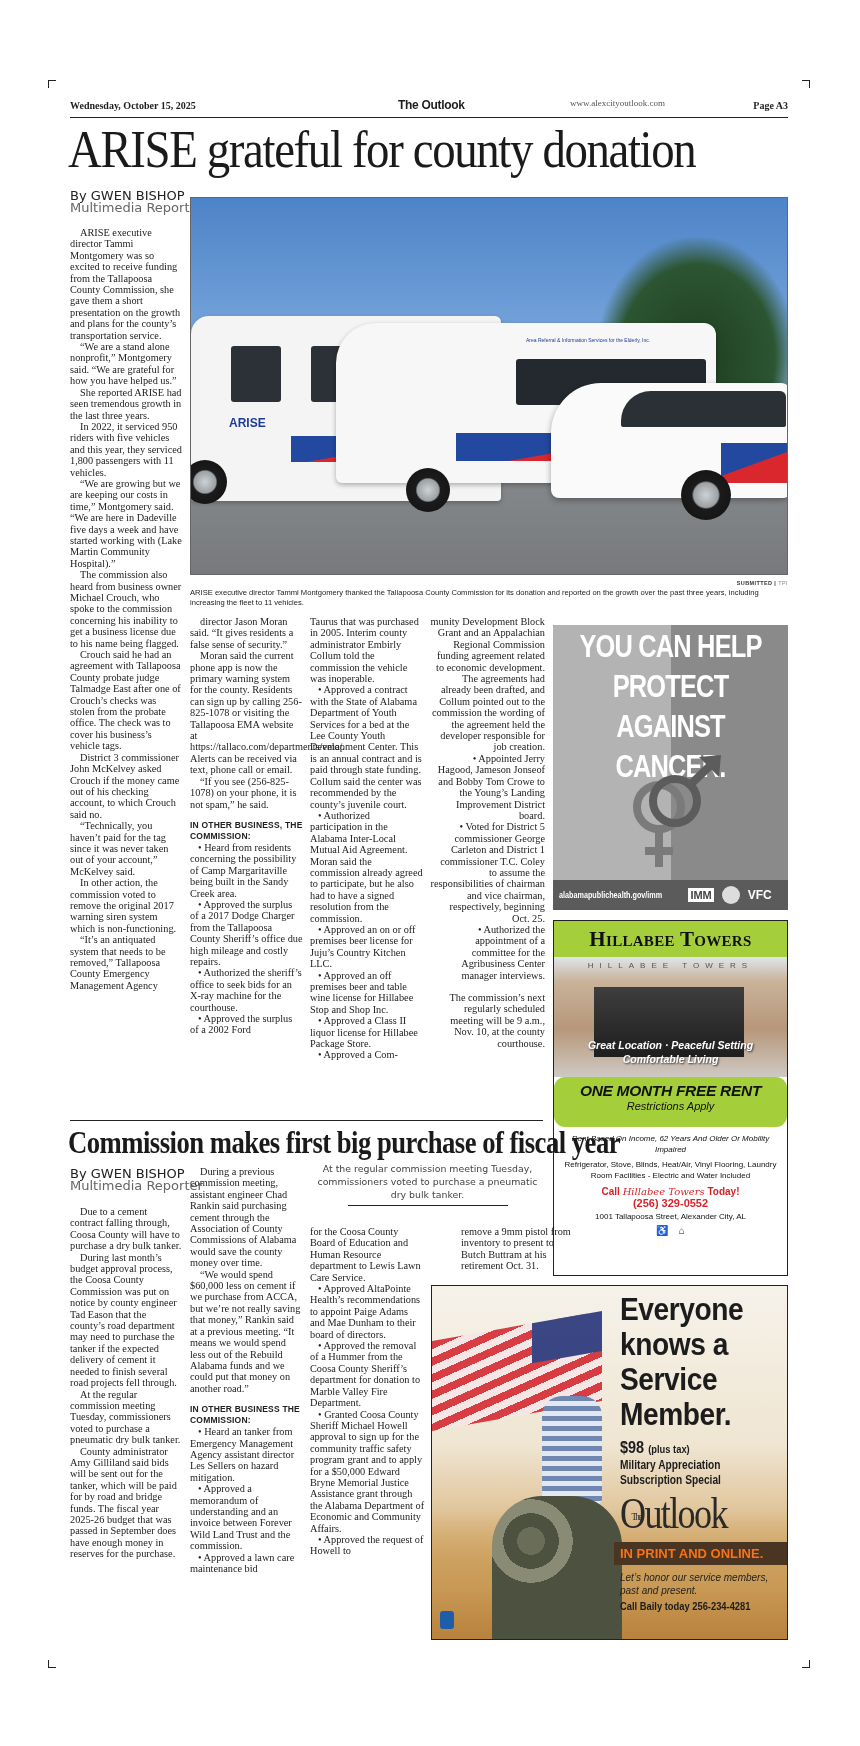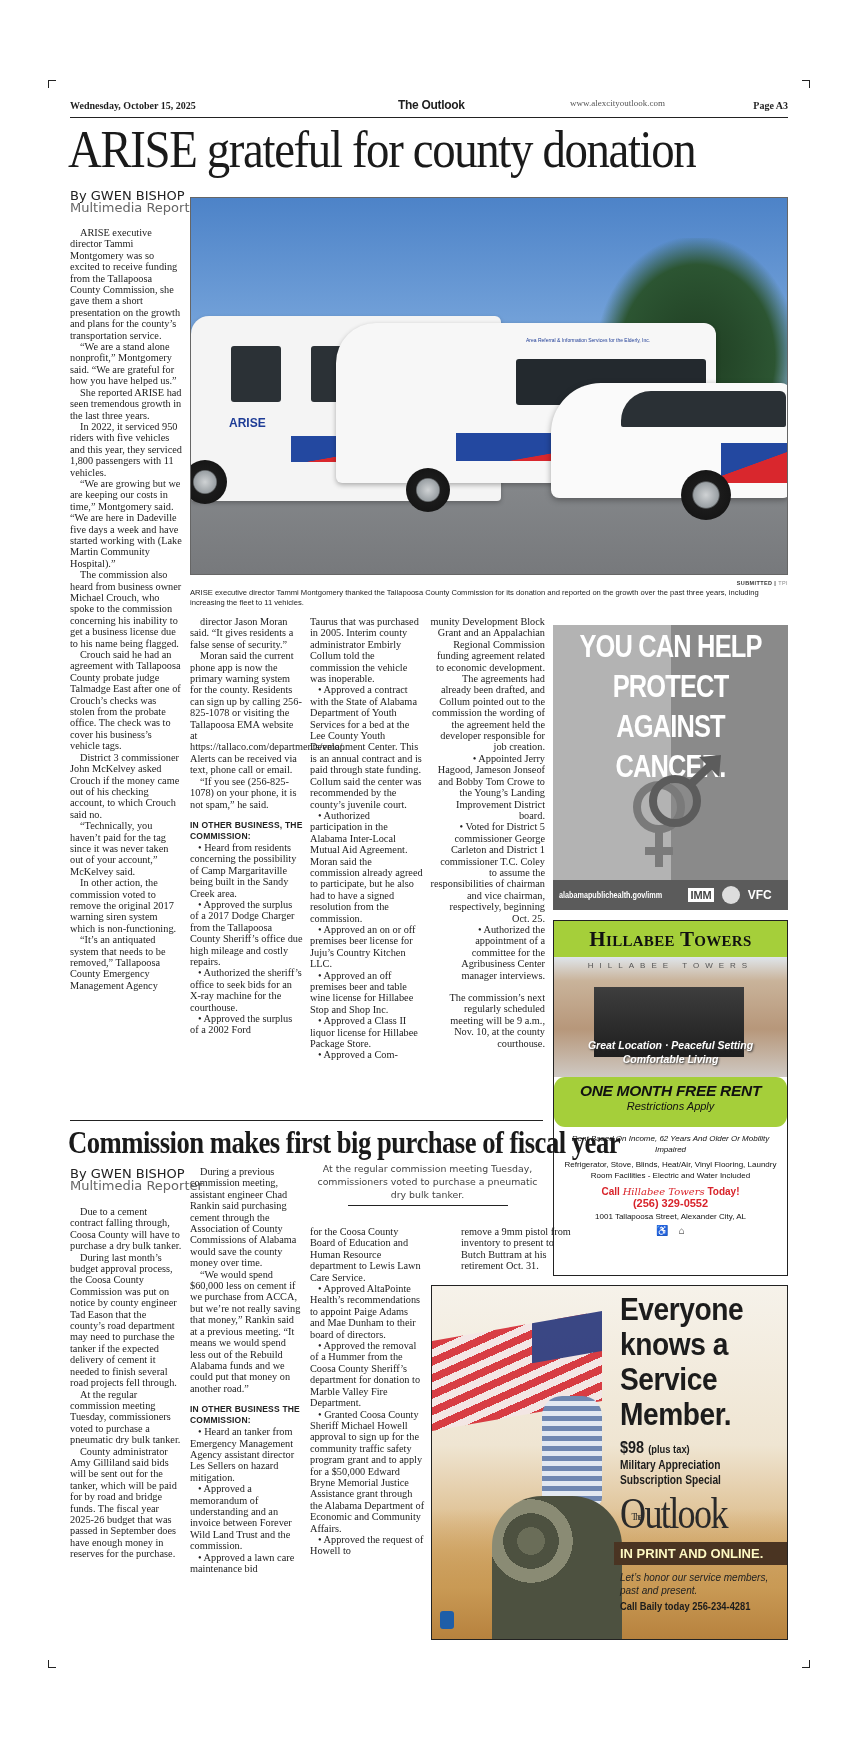--- a/index.html
+++ b/index.html
@@ -93,21 +93,21 @@
   .ad-outlook .child { position: absolute; left: 110px; top: 110px; width: 60px; height: 110px; background: repeating-linear-gradient(180deg, #6f87b1 0 5px, #e2e8f1 5px 10px); border-radius: 20px 20px 8px 8px; }
   .ad-outlook .soldier { position: absolute; left: 60px; top: 210px; width: 130px; height: 150px; background: radial-gradient(circle at 30% 30%, #6a6d58 0 10%, #4d5140 10% 20%, #8a8b74 20% 30%, #4d5140 30%); border-radius: 50px 50px 0 0; }
   .ad-outlook .badge { position: absolute; left: 8px; bottom: 10px; width: 14px; height: 18px; background: #1e5ea8; border-radius: 3px; }
   .ad-outlook .copy { position: absolute; left: 188px; top: 6px; width: 165px; font-family: "Liberation Sans", sans-serif; color: #1c1c1c; }
   .ad-outlook .copy .head { font-weight: bold; font-size: 32px; line-height: 35px; letter-spacing: -0.5px; transform: scaleX(0.88); transform-origin: left; }
   .ad-outlook .copy .price { margin-top: 6px; font-weight: bold; font-size: 17px; transform: scaleX(0.85); transform-origin: left; white-space: nowrap; }
   .ad-outlook .copy .price span { font-size: 11px; }
   .ad-outlook .copy .sub { font-weight: bold; font-size: 12px; line-height: 15px; transform: scaleX(0.85); transform-origin: left; white-space: nowrap; }
   .ad-outlook .copy .brand { margin-top: 4px; font-family: "Liberation Serif", serif; font-size: 44px; line-height: 44px; color: #2a2a2a; letter-spacing: -2px; transform: scaleX(0.82); transform-origin: left; position: relative; }
   .ad-outlook .copy .brand sup { font-size: 11px; position: absolute; left: 14px; top: 2px; }
-  .ad-outlook .copy .banner { margin-top: 6px; margin-left: -6px; background: #4a3422; color: #fef9c3; font-weight: bold; font-size: 13px; padding: 4px 6px; width: 184px; white-space: nowrap; }
+  .ad-outlook .copy .banner { margin-top: 6px; margin-left: -6px; background: #4a3422; color: #f97316; font-weight: bold; font-size: 13px; padding: 4px 6px; width: 184px; white-space: nowrap; }
   .ad-outlook .copy .honor { margin-top: 6px; font-style: italic; font-size: 10px; line-height: 13px; color: #222; }
   .ad-outlook .copy .callb { margin-top: 3px; font-weight: bold; font-size: 11px; transform: scaleX(0.85); transform-origin: left; white-space: nowrap; }
 </style>
 </head>
 <body>
 
 <div class="crop tl"></div>
 <div class="crop tr"></div>
 <div class="crop bl"></div>
 <div class="crop br"></div>

